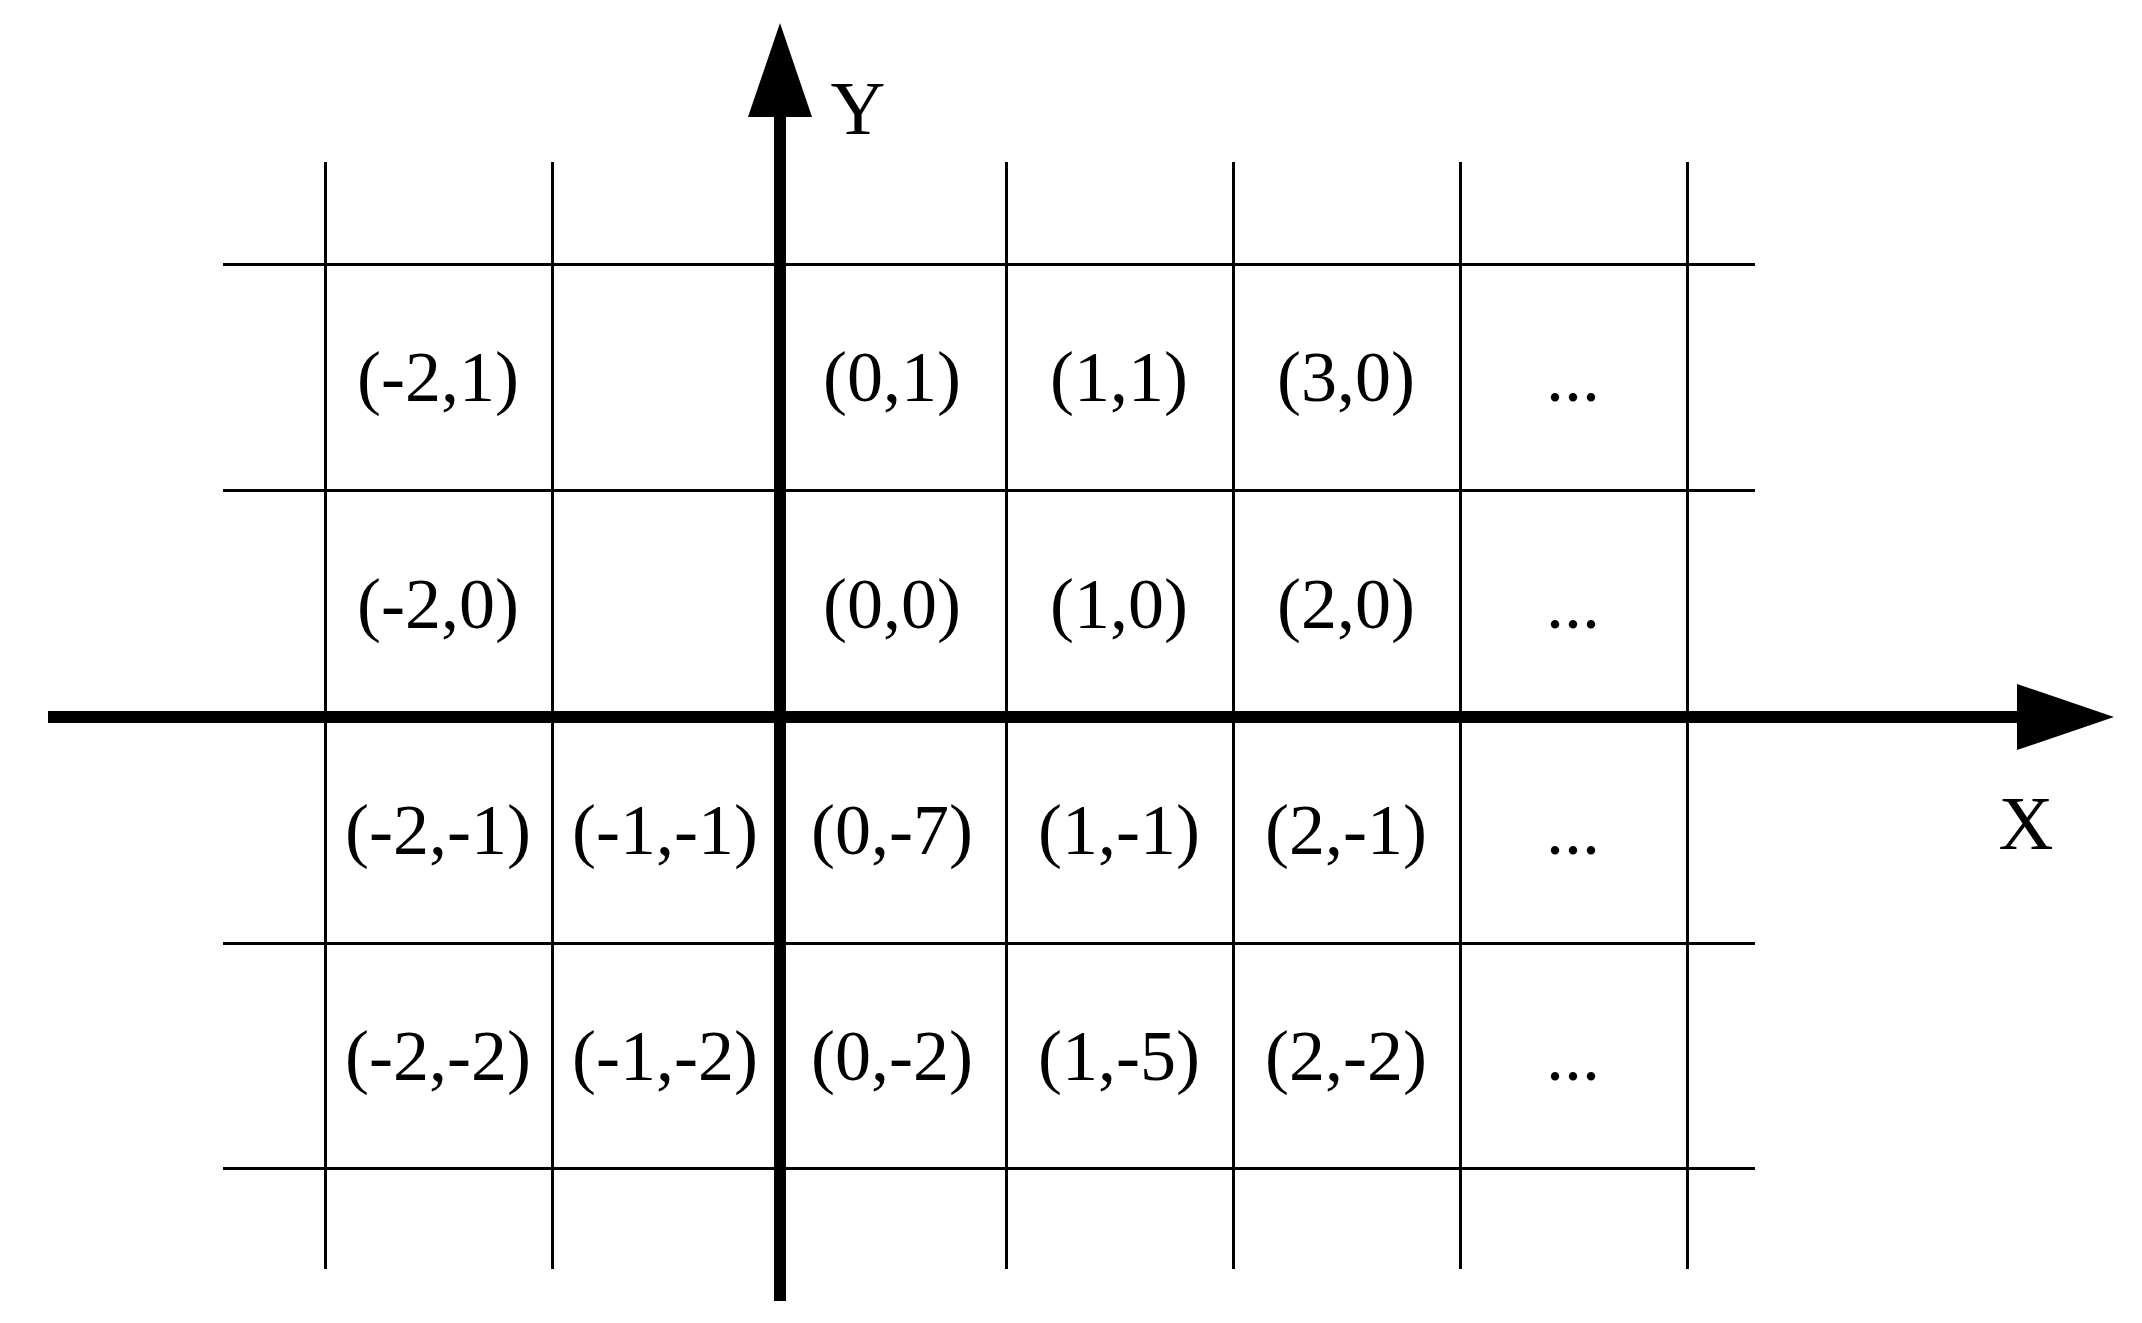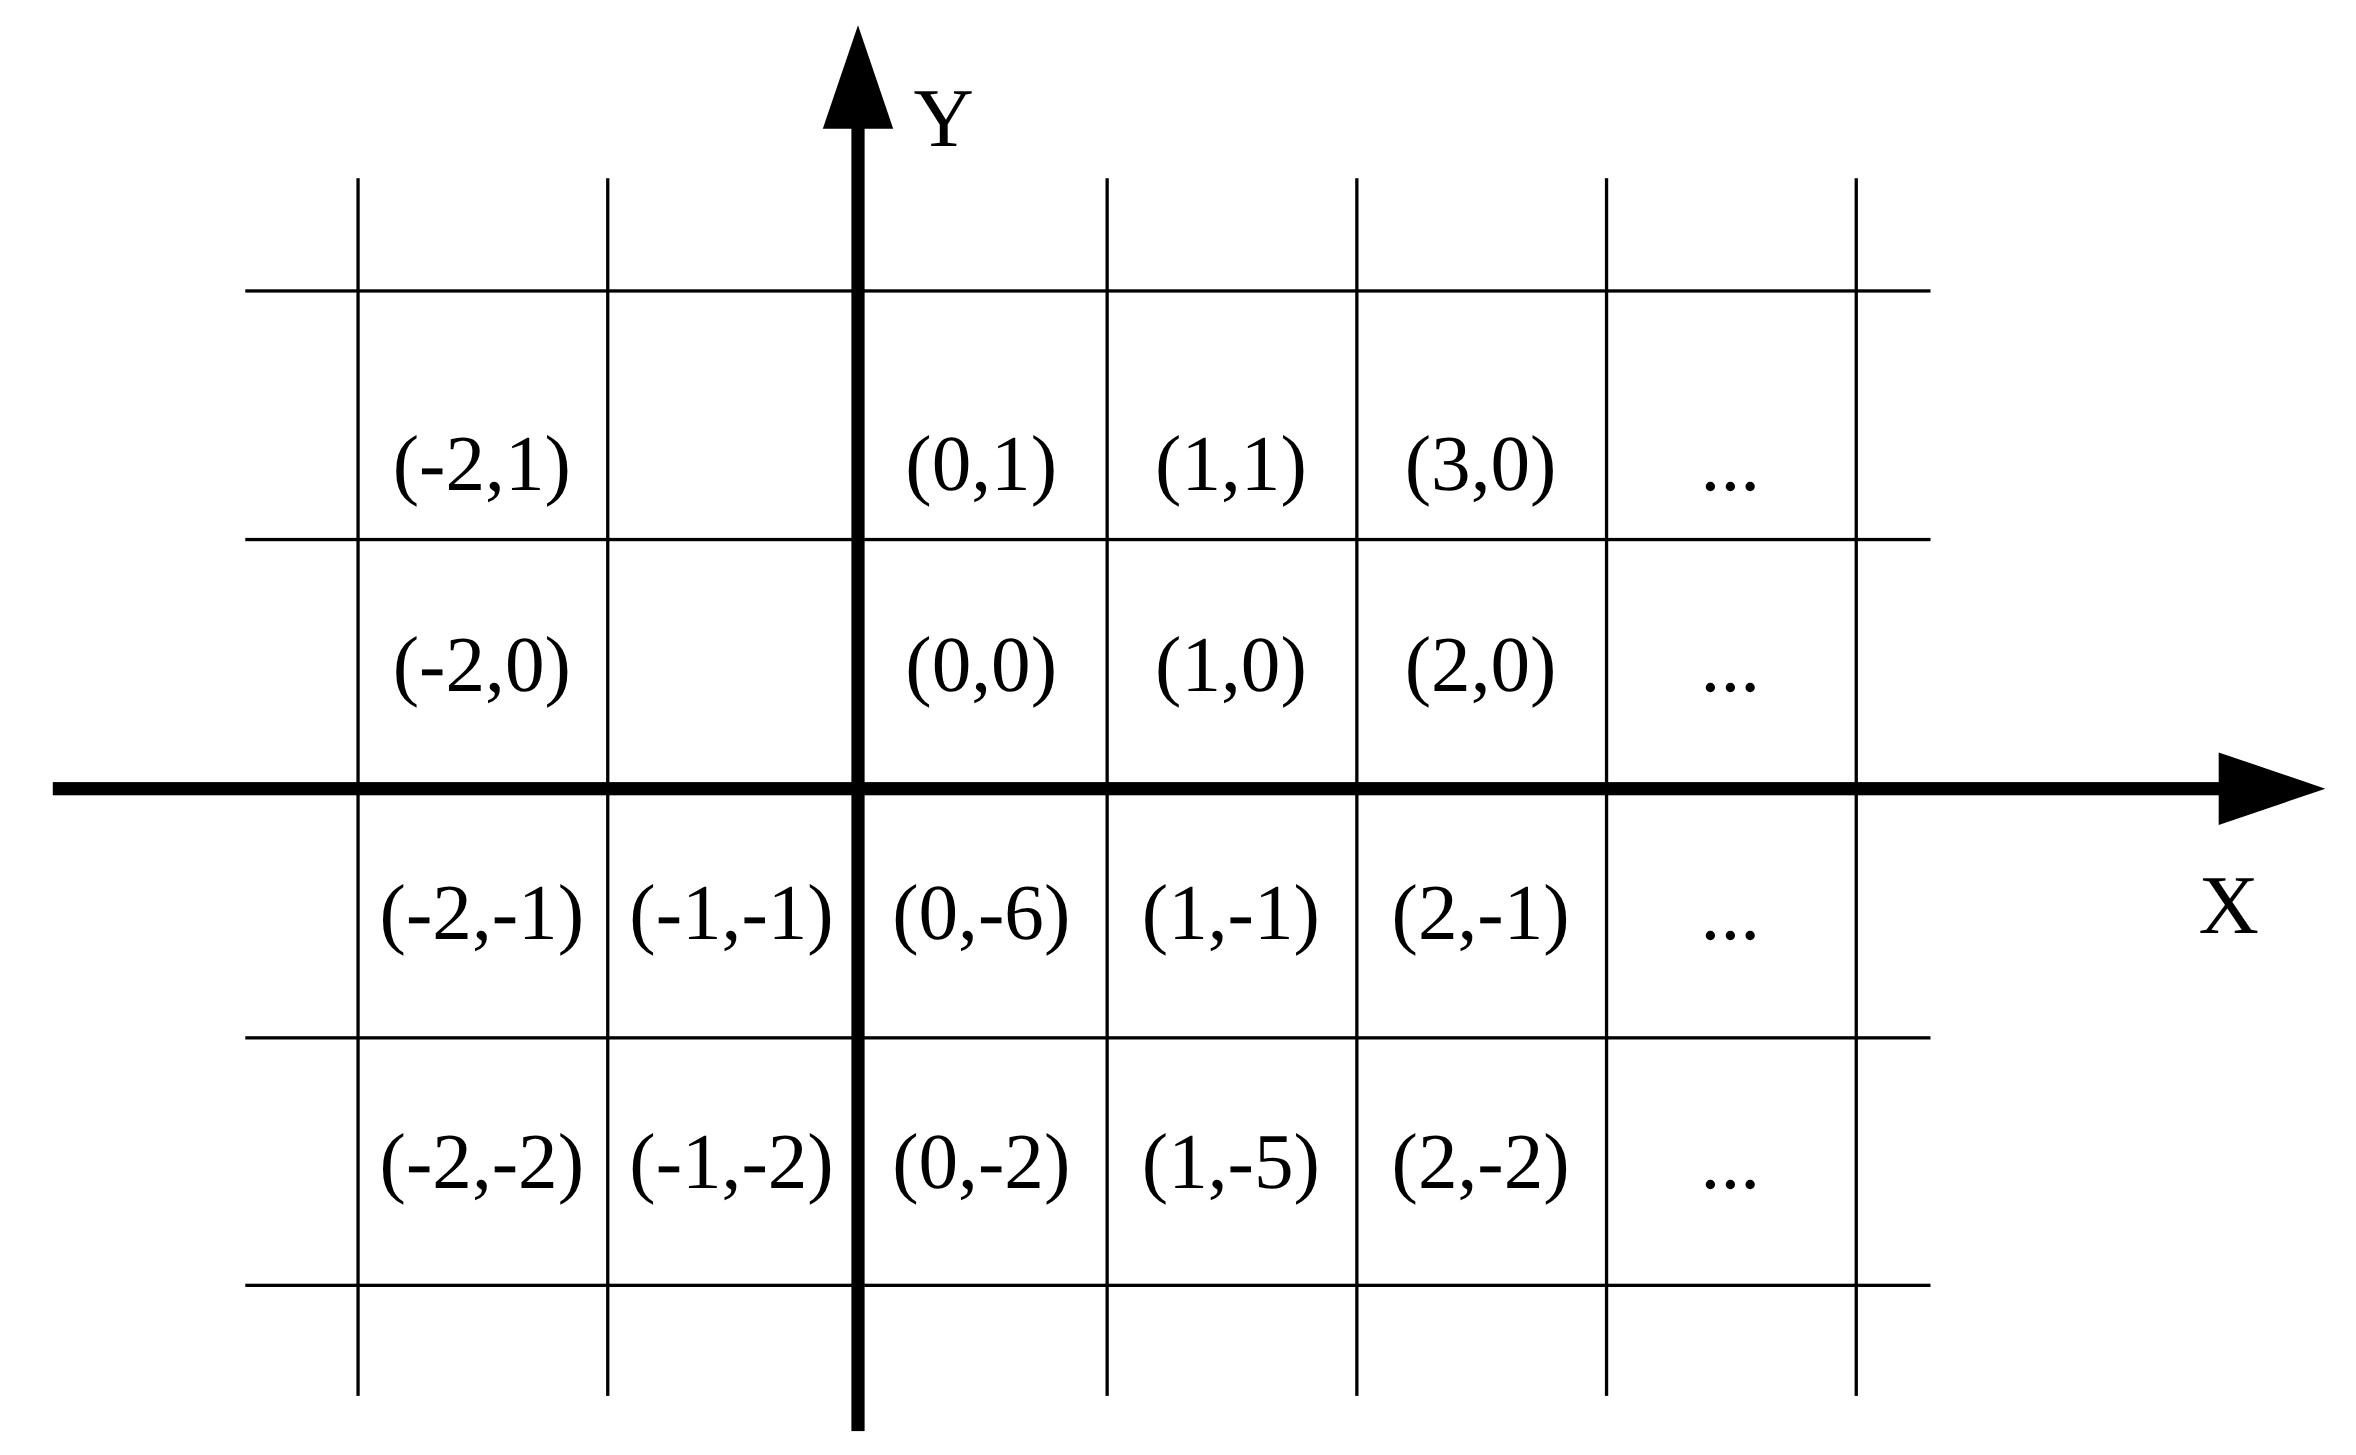--- a/index.html
+++ b/index.html
@@ -84,21 +84,21 @@
     white-space: nowrap;
   }
   
   .c0 { left: 438px; }
   .c1 { left: 665px; }
   .c2 { left: 892px; }
   .c3 { left: 1119px; }
   .c4 { left: 1346px; }
   .c5 { left: 1573px; }
   
-  .r0 { top: 377px; margin-top: 44px; }
+  .r0 { top: 377px; }
   .r1 { top: 604px; }
   .r2 { top: 830px; }
   .r3 { top: 1056px; }
 </style>
 </head>
 <body>
 
 <div class="canvas">
 
   <div class="vline" style="left:324px"></div>
@@ -128,21 +128,21 @@
   <div class="cell-label c5 r0">...</div>
 
   <div class="cell-label c0 r1">(-2,0)</div>
   <div class="cell-label c2 r1">(0,0)</div>
   <div class="cell-label c3 r1">(1,0)</div>
   <div class="cell-label c4 r1">(2,0)</div>
   <div class="cell-label c5 r1">...</div>
 
   <div class="cell-label c0 r2">(-2,-1)</div>
   <div class="cell-label c1 r2">(-1,-1)</div>
-  <div class="cell-label c2 r2">(0,-6)</div>
+  <div class="cell-label c2 r2">(0,-7)</div>
   <div class="cell-label c3 r2">(1,-1)</div>
   <div class="cell-label c4 r2">(2,-1)</div>
   <div class="cell-label c5 r2">...</div>
 
   <div class="cell-label c0 r3">(-2,-2)</div>
   <div class="cell-label c1 r3">(-1,-2)</div>
   <div class="cell-label c2 r3">(0,-2)</div>
   <div class="cell-label c3 r3">(1,-5)</div>
   <div class="cell-label c4 r3">(2,-2)</div>
   <div class="cell-label c5 r3">...</div>

